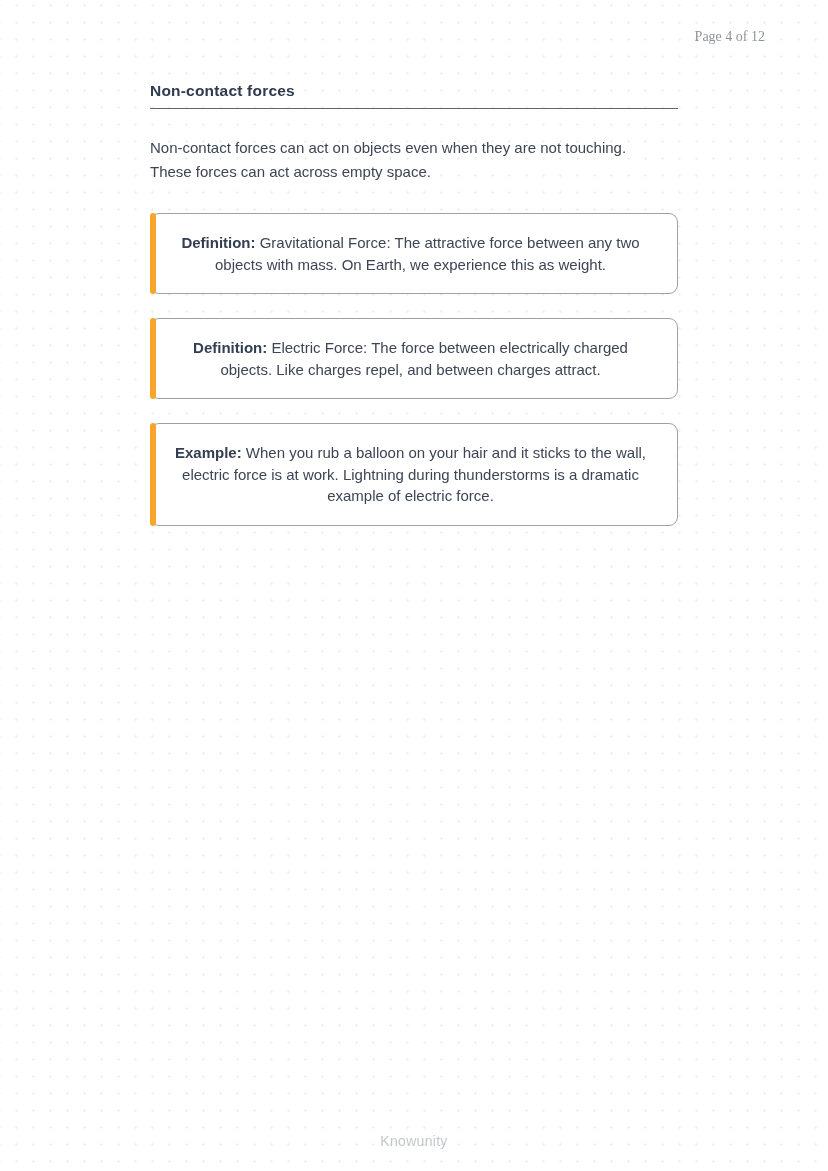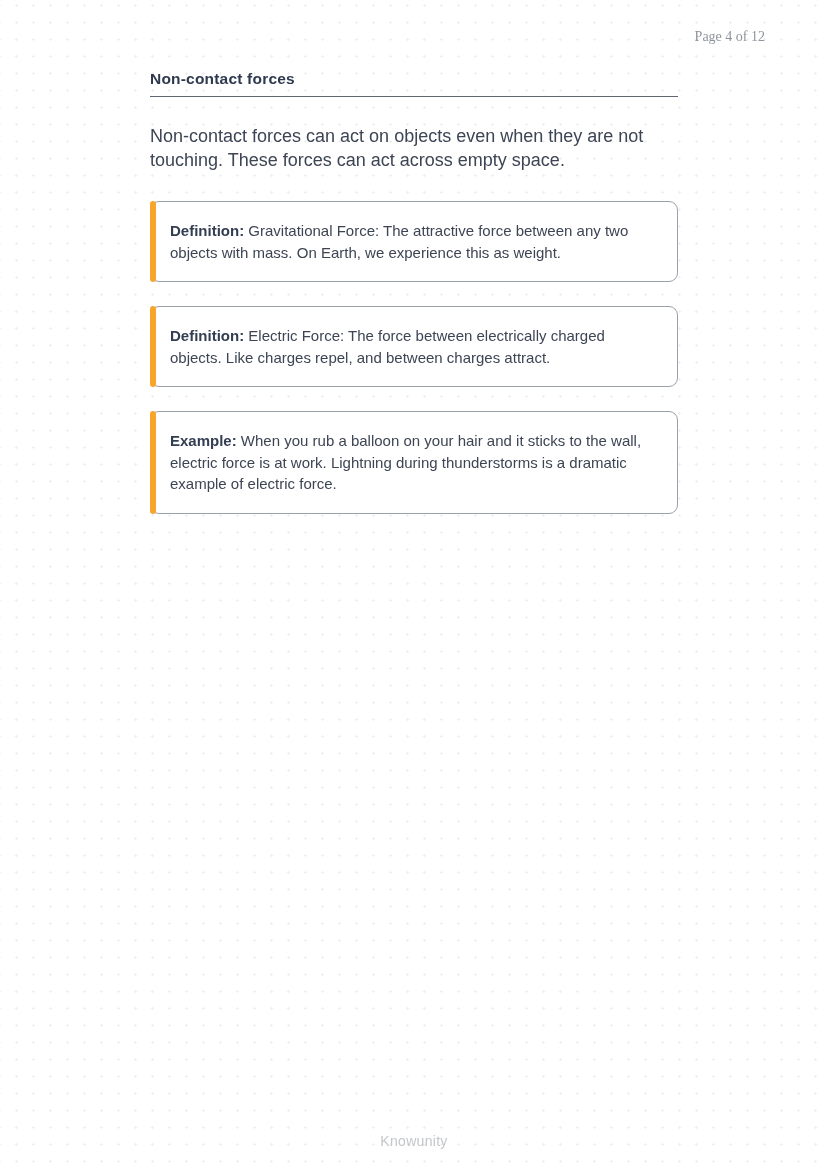--- a/index.html
+++ b/index.html
@@ -24,58 +24,59 @@
     top: 29px;
     right: 63px;
     font-family: "Liberation Serif", "DejaVu Serif", serif;
     font-size: 14px;
     color: #8f949c;
   }
 
   .content {
     position: absolute;
     left: 150px;
-    top: 70px;
+    top: 82px;
     width: 528px;
   }
 
   .section-heading {
     font-size: 15.5px;
     font-weight: bold;
     color: #2f3a4f;
     letter-spacing: 0.2px;
     margin: 0 0 8px 0;
   }
 
   .heading-rule {
     border: none;
     border-top: 1.6px solid #5e6672;
     margin: 0 0 27px 0;
     width: 528px;
   }
 
   .intro-paragraph {
-    font-size: 18px;
+    font-size: 15px;
     line-height: 24px;
     color: #3d4554;
     margin: 0 12px 29px 0;
   }
 
   .callout-box {
     position: relative;
     box-sizing: border-box;
     width: 528px;
     background: #ffffff;
     border: 1px solid #9ba1ab;
     border-radius: 9px;
     padding: 18px 26px 18px 19px;
     margin-bottom: 24px;
     font-size: 15px;
     line-height: 21.5px;
     color: #3d4554;
+    text-align: center;
   }
   .callout-box::before {
     content: "";
     position: absolute;
     left: -1px;
     top: -1px;
     bottom: -1px;
     width: 6px;
     background: #f7a52b;
     border-radius: 4px;

